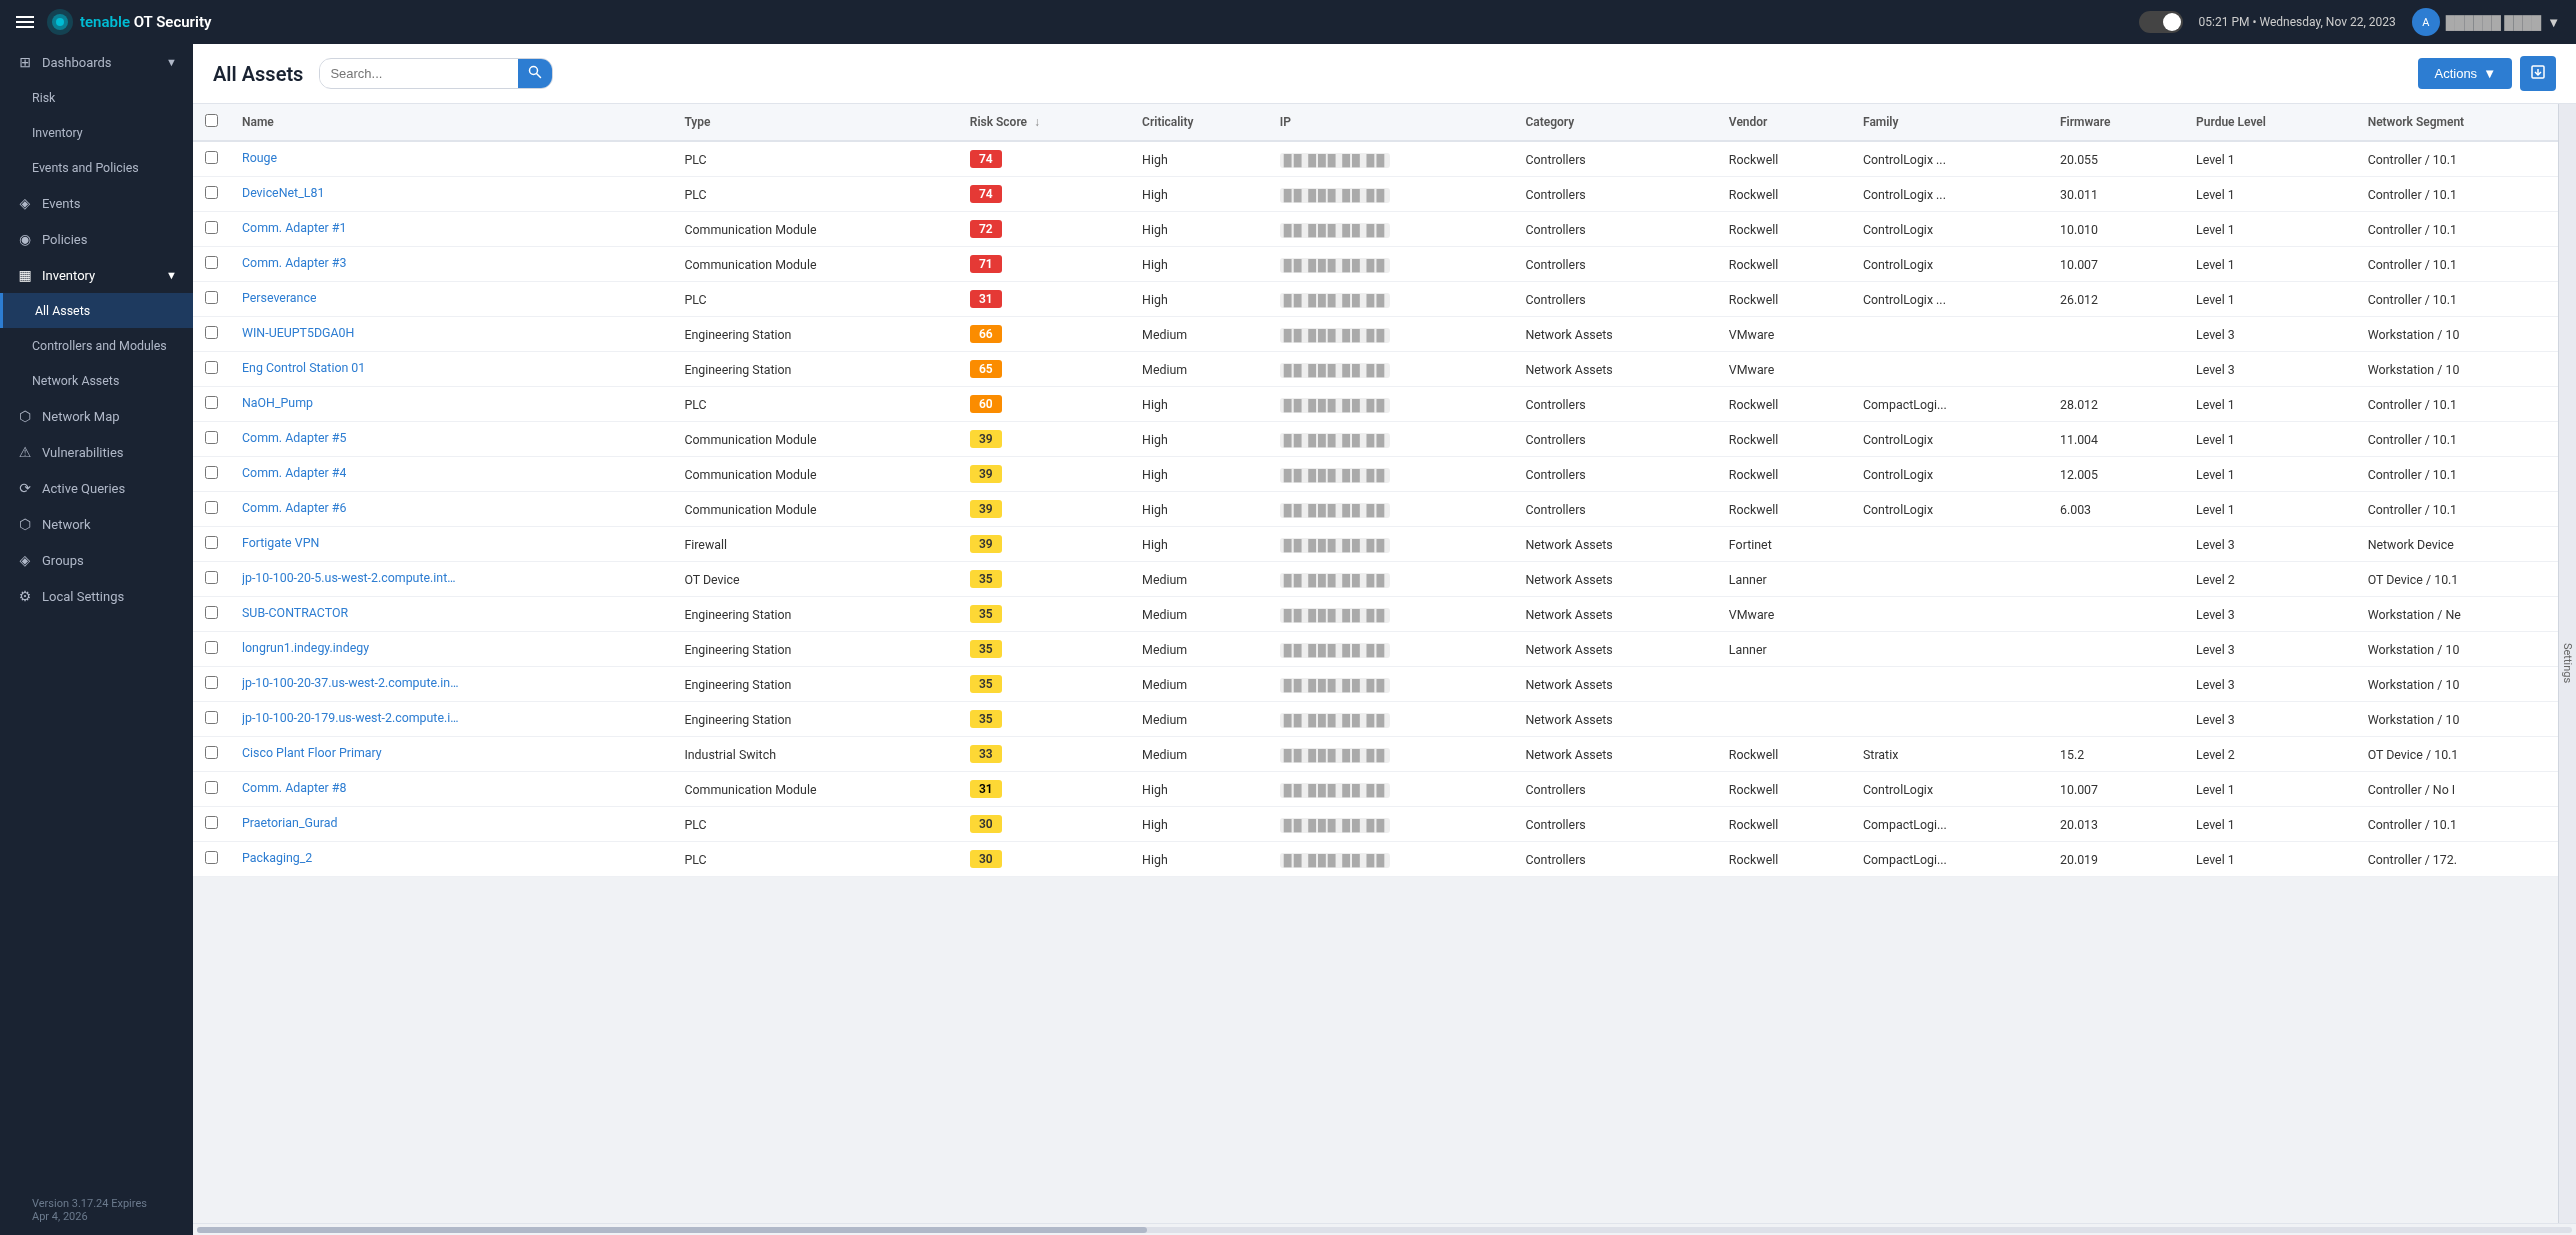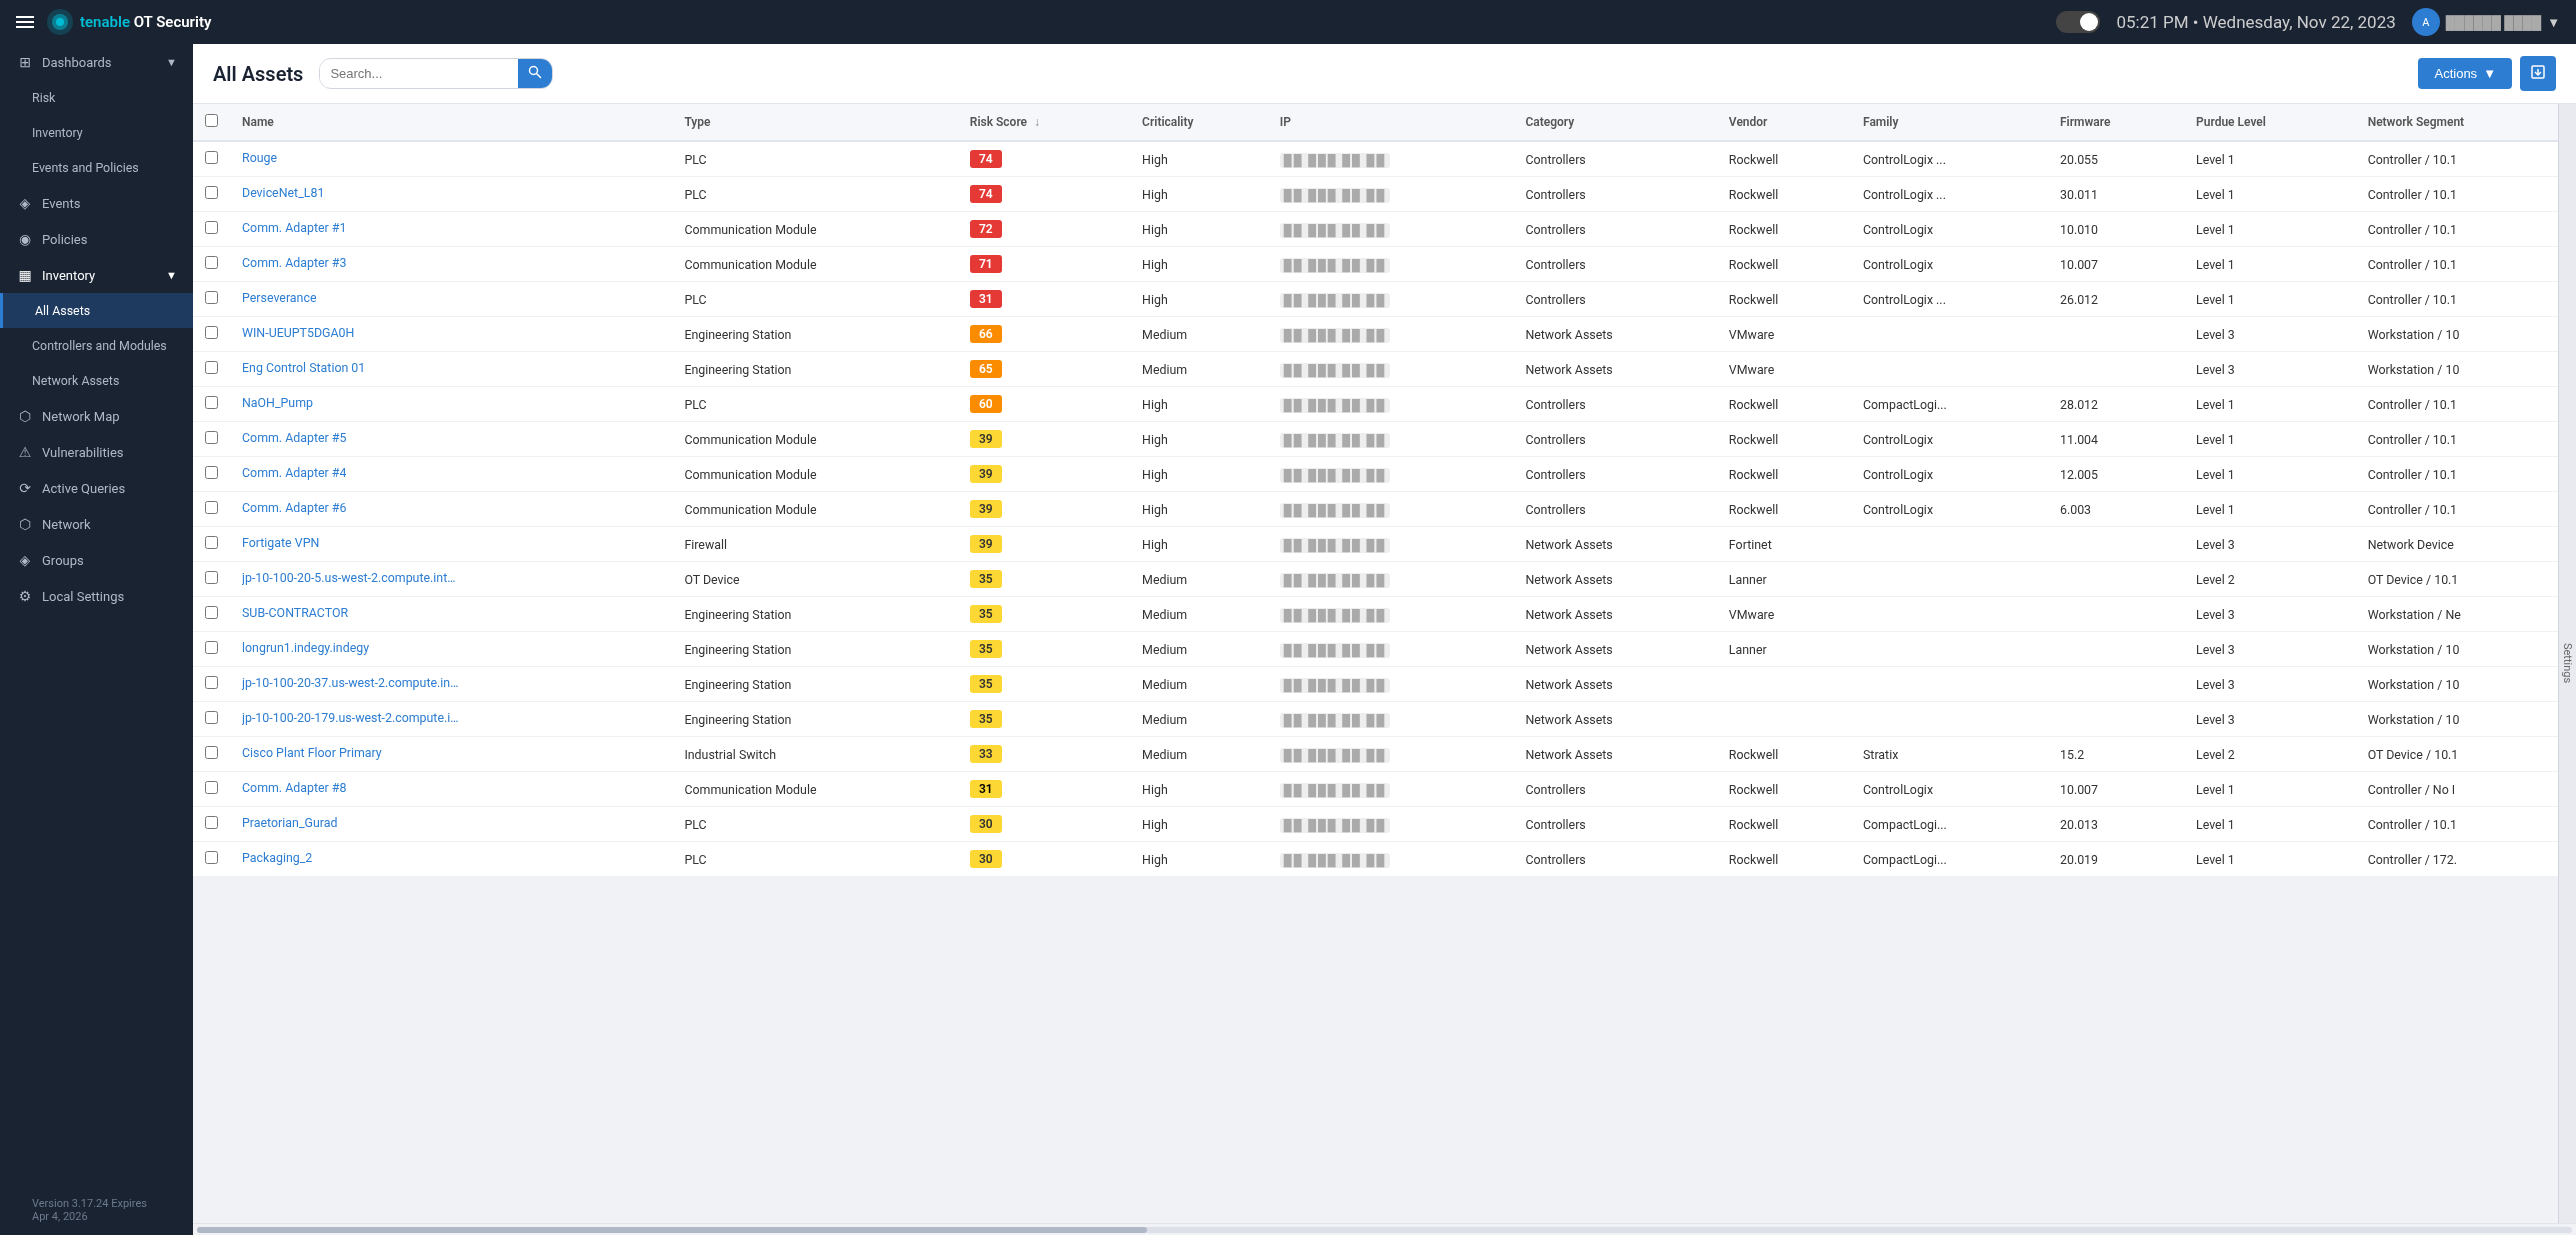--- a/index.html
+++ b/index.html
@@ -19,21 +19,21 @@
     }
     .top-header-left { display: flex; align-items: center; gap: 12px; }
     .hamburger { cursor: pointer; display: flex; flex-direction: column; gap: 3px; }
     .hamburger span { width: 18px; height: 2px; background: #fff; display: block; }
     .logo { display: flex; align-items: center; gap: 6px; }
     .logo-text { font-size: 15px; font-weight: 600; color: #fff; }
     .logo-text span { color: #00bcd4; }
     .top-header-right { display: flex; align-items: center; gap: 16px; font-size: 13px; }
     .toggle-switch { width: 44px; height: 22px; background: #444; border-radius: 11px; position: relative; cursor: pointer; }
     .toggle-switch::after { content: ''; position: absolute; width: 18px; height: 18px; background: #fff; border-radius: 50%; top: 2px; right: 2px; }
-    .time-display { font-size: 17px; color: #ccc; }
+    .time-display { font-size: 12px; color: #ccc; }
     .user-info { display: flex; align-items: center; gap: 6px; color: #ccc; font-size: 13px; }
     .user-avatar { width: 28px; height: 28px; background: #2d7dd2; border-radius: 50%; display: flex; align-items: center; justify-content: center; font-size: 11px; color: #fff; }
 
     
     .app-body { display: flex; flex: 1; overflow: hidden; }
 
     
     .sidebar {
       width: 193px;
       background: #1a2332;

